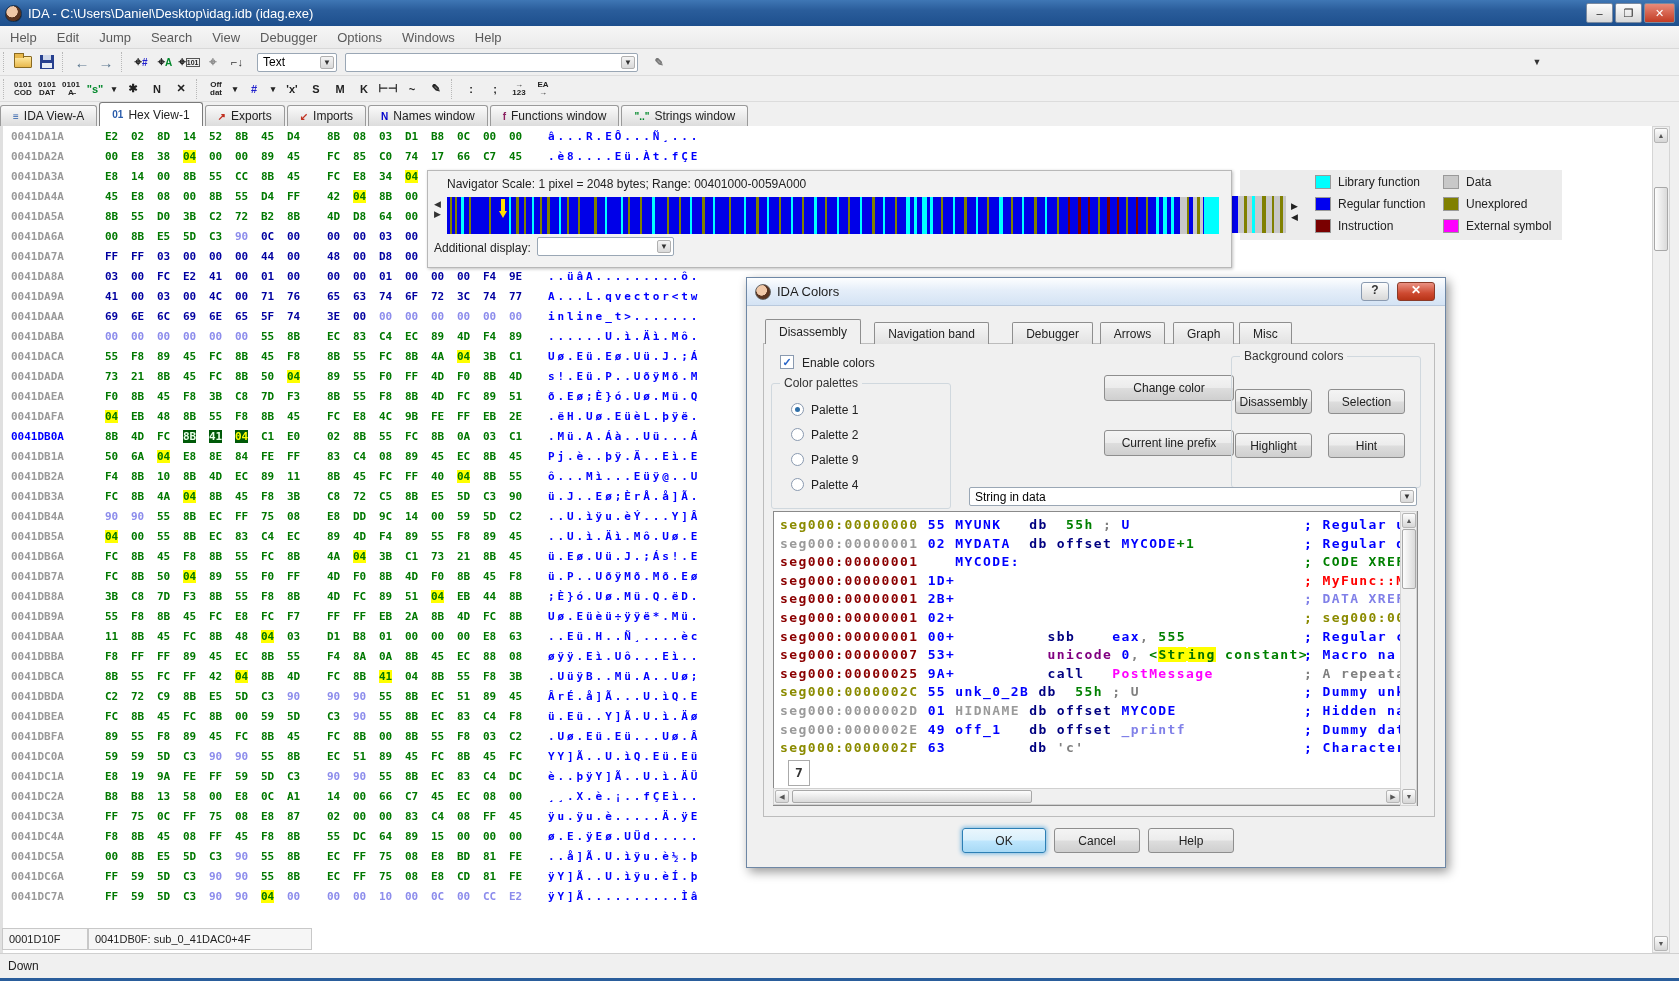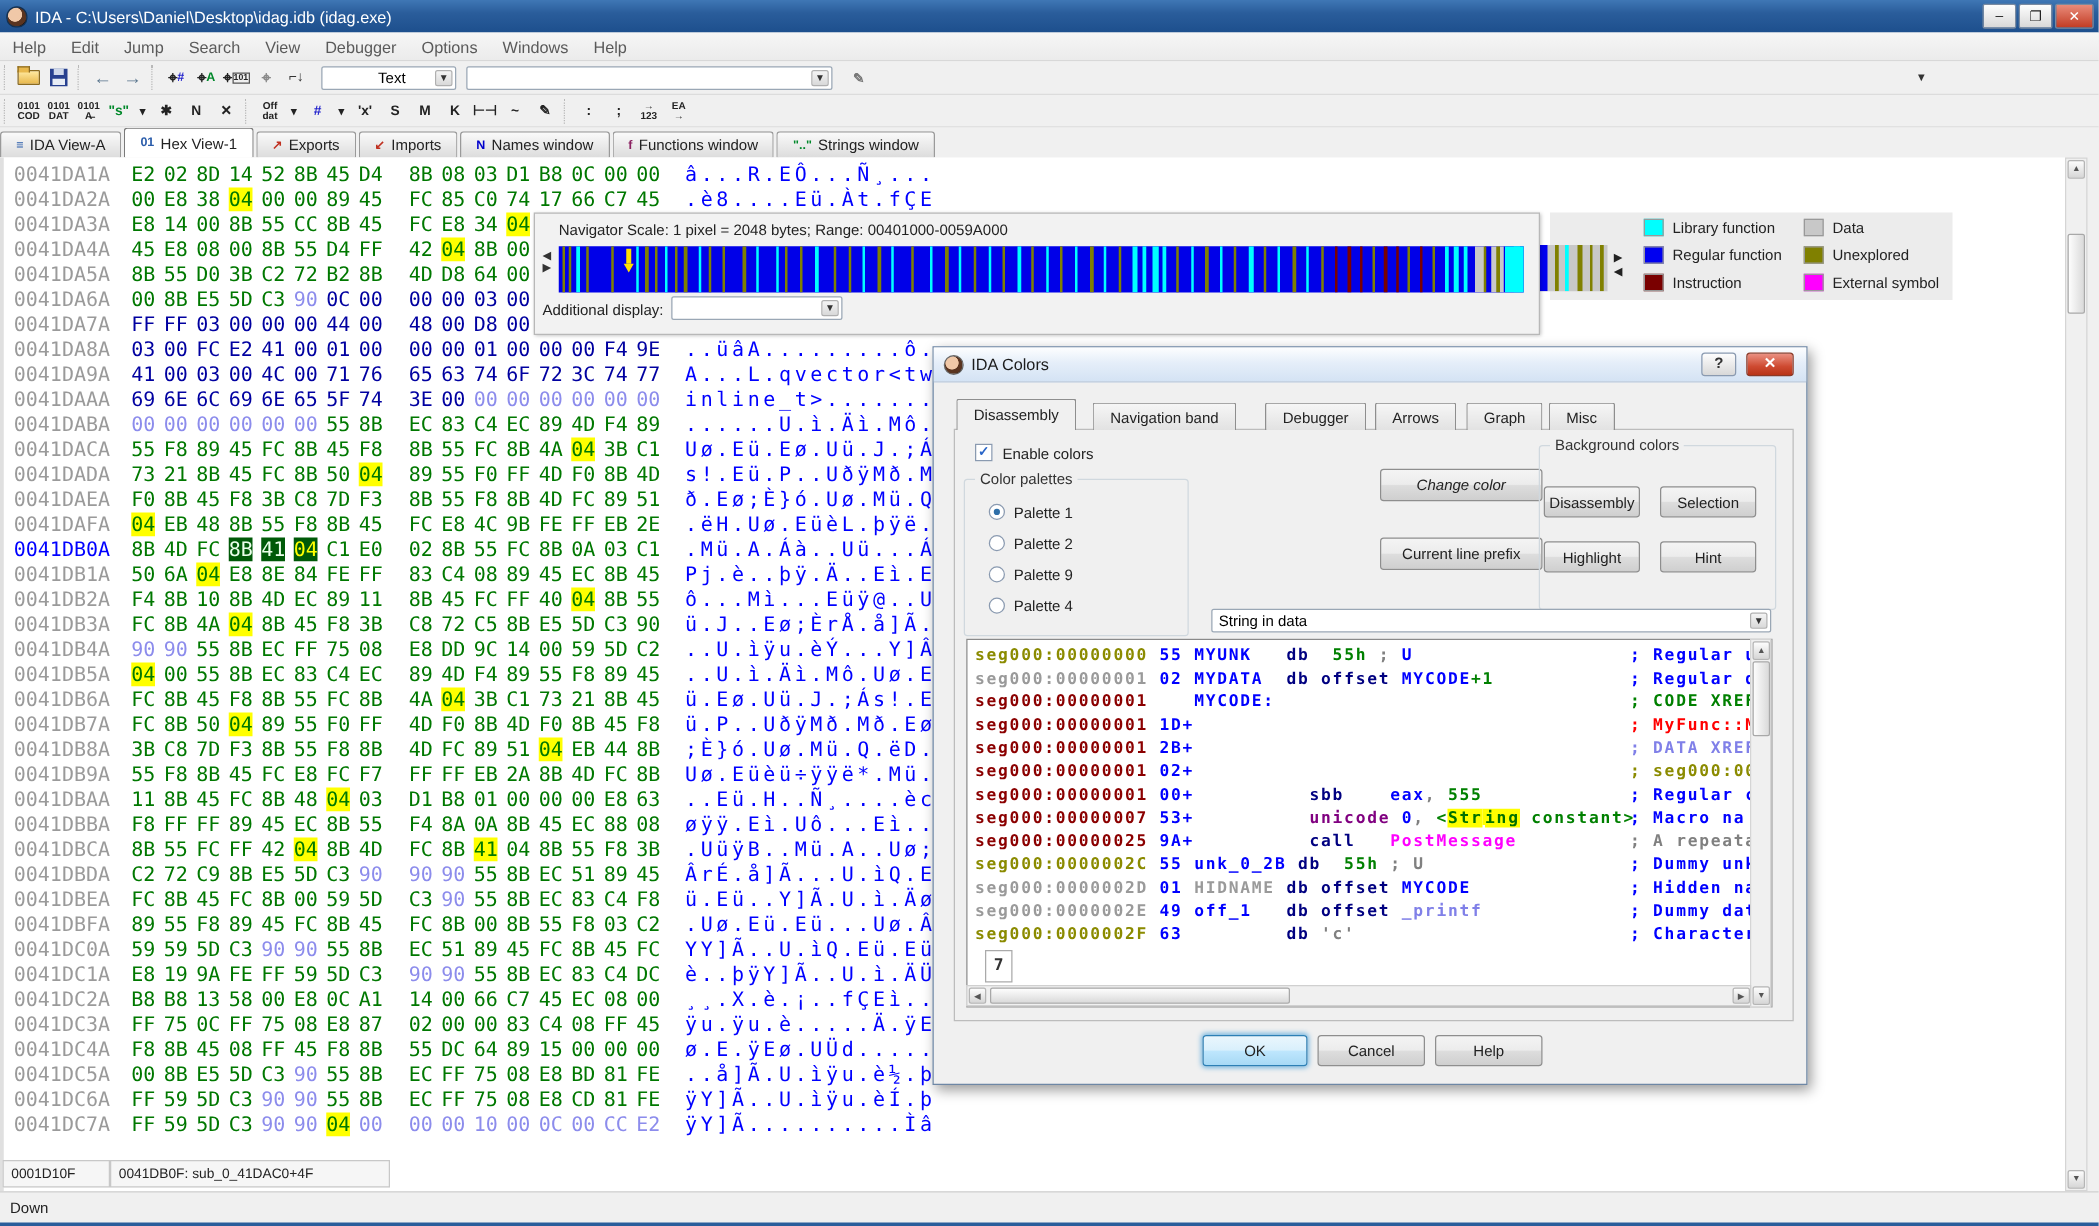--- a/index.html
+++ b/index.html
@@ -54,21 +54,21 @@
   .tab { height:21px; margin-right:2px; padding:0 12px; display:flex; align-items:center; gap:5px;
     background:linear-gradient(#fafafa,#dcdcdc); border:1px solid #9a9a9a; border-bottom:none;
     border-radius:3px 3px 0 0; font-size:12px; color:#222; }
   .tab.active { height:24px; background:#fff; font-weight:normal; border-color:#7a7a7a; }
   .tab .tico { font-size:10px; font-weight:bold; }
 
   
   #hexview { position:absolute; left:0; top:126px; width:1652px; height:827px; background:#fff;
     border-left:3px solid #e0e0e0; overflow:hidden; }
   .hexrow { position:absolute; left:0; height:20px; width:100%;
-    font-family:"DejaVu Sans Mono", monospace; font-size:16px; font-weight:normal; white-space:pre; }
+    font-family:"DejaVu Sans Mono", monospace; font-size:11px; font-weight:bold; white-space:pre; }
   .haddr { position:absolute; left:8px; color:#9a9a9a; }
   .haddr.cur { color:#0000ff; }
   .hbyte { position:absolute; }
   .hascii { position:absolute; left:545px; color:#0000ff; letter-spacing:2.9px; }
   .hg { color:#007800; }
   .hb { color:#0000a0; }
   .hp { color:#8c8cec; }
   .hy { color:#007800; background:#ffff00; }
   .hs { color:#eaffea; background:#005a08; }
   .ht { color:#ffff00; background:#005a08; }
@@ -206,21 +206,21 @@
       </div>
     <div class="tb-sep"></div>
     <div class="tb-ico" style="color:#5a768e;font-size:15px;">←</div>
     <div class="tb-ico" style="color:#5a768e;font-size:15px;">→</div>
     <div class="tb-sep"></div>
     <div class="tb-ico" style="font-size:13px;">⌖<span style="color:#2222cc;font-size:10px;">#</span></div>
     <div class="tb-ico" style="font-size:13px;">⌖<span style="color:#00882a;font-size:10px;">A</span></div>
     <div class="tb-ico" style="font-size:13px;">⌖<span style="font-size:7px;border:1px solid #555;">101</span></div>
     <div class="tb-ico" style="color:#8a8a8a;font-size:13px;">⌖</div>
     <div class="tb-ico" style="color:#333;">⌐↓</div>
-    <div class="combo" style="width:108px;margin-left:8px;justify-content:center;">
+    <div class="combo" style="width:80px;margin-left:8px;">
       <span>Text</span>
         <div class="arrow">▼</div>
     </div>
     <div class="combo" style="width:293px;margin-left:8px;">
       <div class="arrow">▼</div>
     </div>
     <div class="tb-ico" style="margin-left:10px;color:#777;">✎</div>
     <div class="tb-ico" style="position:absolute;right:130px;color:#333;font-size:9px;">▼</div>
   </div>
 
@@ -482,21 +482,21 @@
     <div id="dlg-frame"></div>
 
     <div class="checkbox" style="left:33px; top:77px;">✓</div>
     <div class="rlabel" style="left:55px; top:78px;">Enable colors</div>
 
     <div class="groupbox" style="left:24px; top:105px; width:180px; height:126px;">
       <div class="gb-label">Color palettes</div>
     </div>
     <div id="palette-radios"></div>
 
-    <div class="btn" style="left:357px; top:97px; width:130px; height:26px;font-style:italic;">Change color</div>
+    <div class="btn" style="left:357px; top:97px; width:130px; height:26px;">Change color</div>
     <div class="btn" style="left:357px; top:152px; width:130px; height:26px;">Current line prefix</div>
 
     <div class="groupbox" style="left:484px; top:78px; width:190px; height:132px;">
       <div class="gb-label">Background colors</div>
     </div>
     <div id="bg-buttons"></div>
 
     <div class="combo" style="position:absolute; left:222px; top:209px; width:448px;">
       <span>String in data</span>
         <div class="arrow">▼</div>

